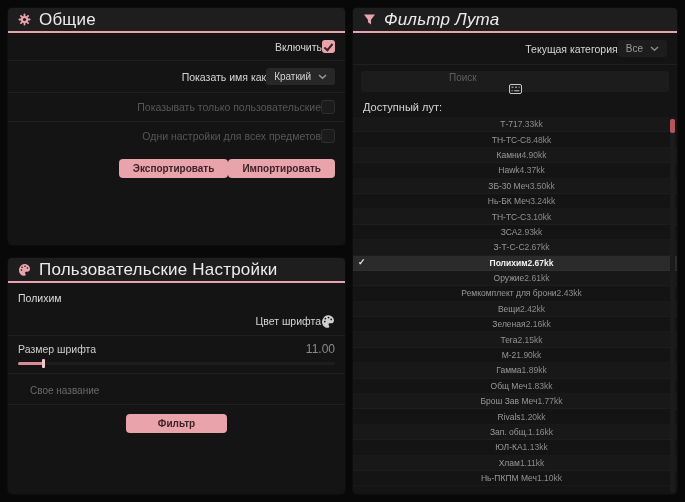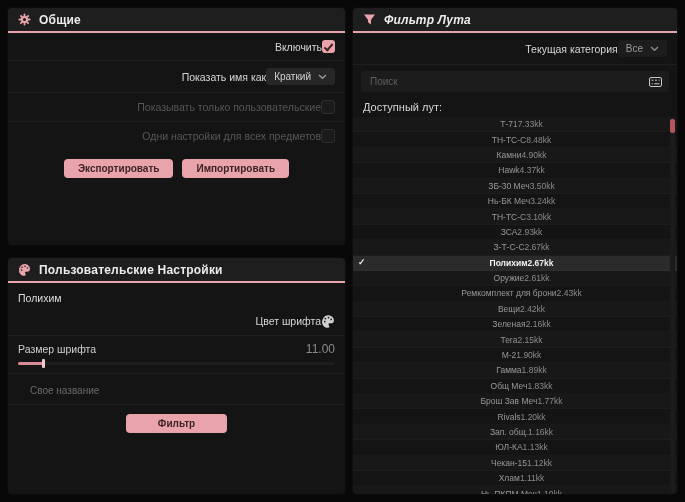--- a/index.html
+++ b/index.html
@@ -7,21 +7,21 @@
     width:685px;height:502px;position:relative;overflow:hidden;
     background:#080808;
     font-family:"Liberation Sans", sans-serif;
     -webkit-font-smoothing:antialiased;
   }
   .panel{position:absolute;background:#141414;border-radius:4px;box-shadow:0 0 0 1px #0d0d0d;}
   .panel-header{
     height:23px;background:#1e1e1e;border-bottom:2px solid #e9a3ab;
     border-radius:4px 4px 0 0;display:flex;align-items:center;gap:8px;padding:0 10px;
   }
-  .panel-title{font-size:12px;font-weight:bold;color:#ececec;letter-spacing:.2px;}
+  .panel-title{font-size:17px;font-weight:normal;color:#ececec;letter-spacing:.2px;}
   .panel-title.italic{font-style:italic;}
 
   
   .row{display:flex;align-items:center;justify-content:flex-end;
        padding:7px 10px;border-bottom:1px solid #1f1f1f;font-size:10.5px;color:#d6d6d6;}
   .row.no-sep{border-bottom:none;}
   .row.disabled{color:#575757;}
 
   
   .checkbox{width:13px;height:13px;border-radius:3px;position:relative;flex:none;cursor:pointer;}
@@ -34,21 +34,21 @@
 
   
   .select{display:flex;align-items:center;gap:7px;background:#272727;border-radius:3px;
           padding:3px 8px;font-size:10px;color:#d2d2d2;cursor:pointer;}
   .select.ghost{background:#1d1d1d;color:#9a9a9a;}
 
   
   .btn{background:#e9a3ab;color:#3c2428;border:none;border-radius:4px;
        font-family:inherit;font-size:10px;font-weight:bold;padding:4px 14px;cursor:pointer;}
 
-  .button-row{display:flex;justify-content:center;gap:9px;padding:9px 10px;}
+  .button-row{display:flex;justify-content:flex-end;gap:0;padding:9px 10px;}
 
   
   .item-label{padding:9px 10px 3px 10px;font-size:10.5px;color:#dcdcdc;}
   .slider-row{display:block;padding:6px 10px 8px 10px;border-bottom:1px solid #1f1f1f;}
   .slider-top{display:flex;justify-content:space-between;align-items:center;font-size:10.5px;color:#cfcfcf;}
   .slider-value{color:#8a8a8a;font-size:12px;}
   .slider-track{margin-top:6px;height:3px;background:#1d1d1d;border-radius:2px;position:relative;cursor:pointer;}
   .slider-fill{position:absolute;left:0;top:0;height:3px;width:26px;background:#d98c95;border-radius:2px;}
   .slider-handle{position:absolute;left:24px;top:-3px;width:3px;height:9px;background:#f2c6cb;border-radius:1px;}
 
@@ -56,21 +56,21 @@
   .text-input{width:100%;background:transparent;border:none;outline:none;
               font-family:Liberation Sans, sans-serif;font-size:10px;color:#cfcfcf;padding:2px 0;margin-left:12px;}
   .text-input::placeholder{color:#6a6a6a;}
 
   .delete-wrap{display:flex;justify-content:center;padding:9px 0;}
   .delete-wrap .btn{padding:4px 32px;}
 
   
   .panel-filter{display:flex;flex-direction:column;}
   .search-wrap{margin:6px 8px 2px 8px;background:#1c1c1c;border-radius:3px;height:21px;
-               display:flex;align-items:center;justify-content:space-between;padding:0 7px;}
+               display:flex;align-items:center;justify-content:space-between;padding:0 7px;flex-direction:column;}
   .search-input{flex:1;background:transparent;border:none;outline:none;font-family:inherit;
                 font-size:10px;color:#cfcfcf;}
   .search-input::placeholder{color:#5f5f5f;}
   .list-label{padding:7px 10px 4px 10px;font-size:11px;color:#d6d6d6;}
 
   .loot-list{position:relative;flex:1;overflow:hidden;border-radius:0 0 4px 4px;}
   .loot-row{height:15.4px;box-sizing:border-box;display:flex;align-items:center;justify-content:center;
             padding:0 6px 0 19px;font-size:8.5px;color:#999;position:relative;
             border-bottom:1px solid rgba(255,255,255,.025);cursor:pointer;}
   .loot-row:nth-child(odd){background:#181818;}
@@ -289,24 +289,20 @@
   </div>
       <div class="loot-row">
     <span class="loot-name">Зап. общ.</span>
     <span class="loot-value">1.16kk</span>
   </div>
       <div class="loot-row">
     <span class="loot-name">ЮЛ-КА</span>
     <span class="loot-value">1.13kk</span>
   </div>
       <div class="loot-row">
-    <span class="loot-name">Чекан-15</span>
-    <span class="loot-value">1.12kk</span>
-  </div>
-      <div class="loot-row">
     <span class="loot-name">Хлам</span>
     <span class="loot-value">1.11kk</span>
   </div>
       <div class="loot-row">
     <span class="loot-name">Нь-ПКПМ Меч</span>
     <span class="loot-value">1.10kk</span>
   </div>
       <div class="scrollbar">
       <div class="scroll-handle"></div>
     </div>

